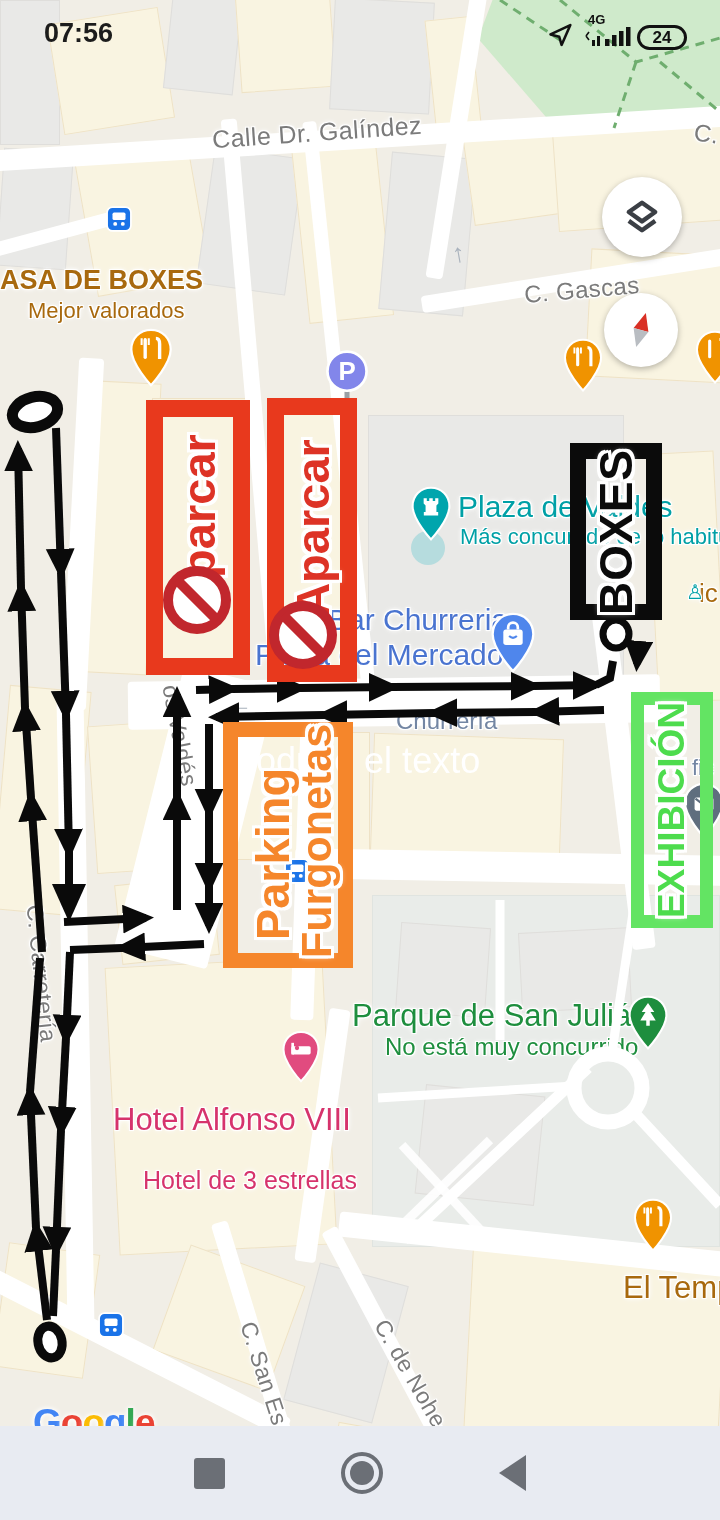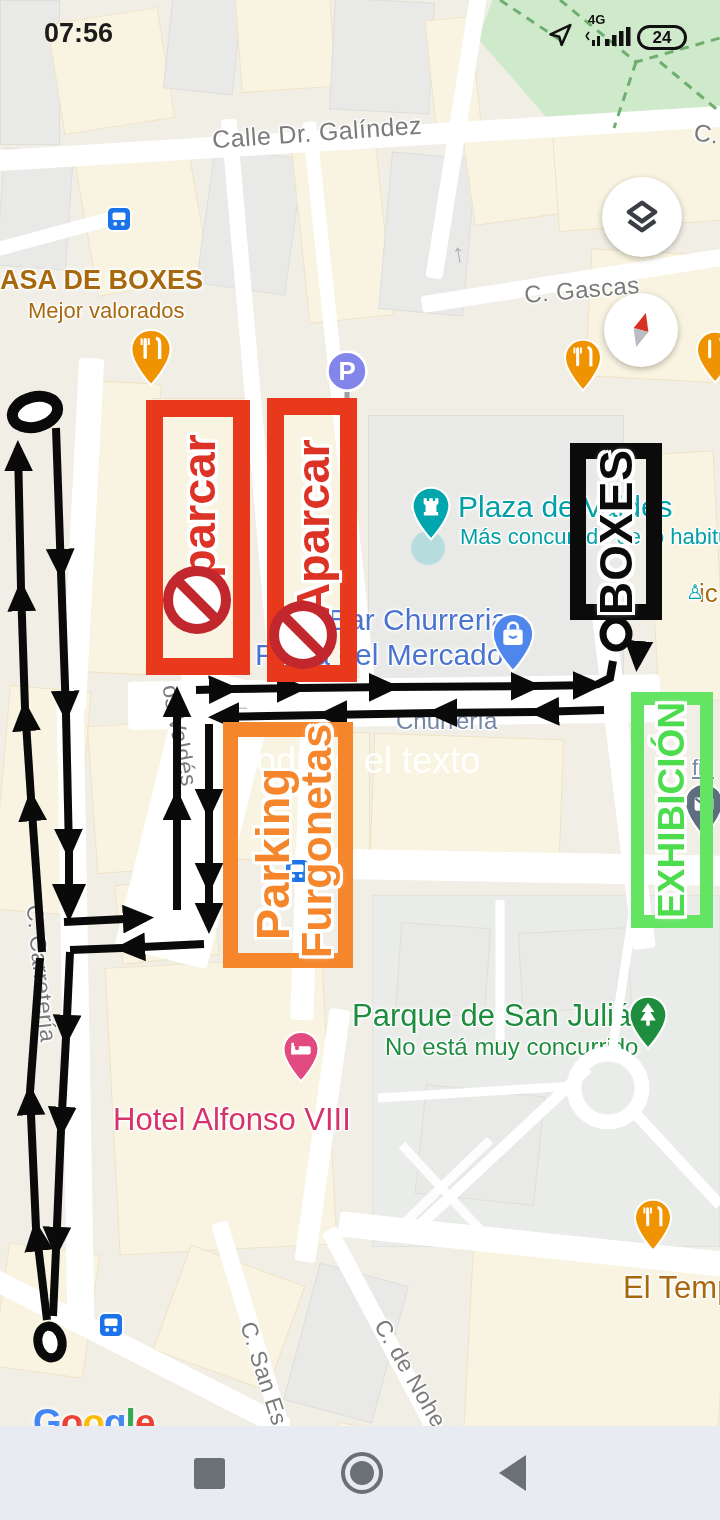--- a/index.html
+++ b/index.html
@@ -150,24 +150,25 @@
   
   <div class="poi amber halo" style="left:0;top:265px;font-size:27px;font-weight:600;">ASA DE BOXES</div>
   <div class="poi amber halo" style="left:28px;top:298px;font-size:22px;">Mejor valorados</div>
   <div class="poi teal halo" style="left:458px;top:490px;font-size:30px;font-weight:500;">Plaza de Valdés</div>
   <div class="poi teal halo" style="left:460px;top:524px;font-size:22px;">Más concurrido de lo habitual</div>
   <div class="poi blue halo" style="left:328px;top:603px;font-size:30px;font-weight:500;">Bar Churreria</div>
   <div class="poi blue halo" style="left:255px;top:638px;font-size:30px;font-weight:500;">Plaza del Mercado</div>
   <div class="poi graysub halo" style="left:396px;top:668px;font-size:24px;margin-top:39px;">Churrería</div>
   <div class="poi amber halo" style="left:699px;top:578px;font-size:26px;">ic</div>
   <div class="poi teal halo" style="left:686px;top:580px;font-size:20px;font-weight:bold;">♙</div>
-  <div class="poi graysub halo" style="left:692px;top:755px;font-size:22px;text-decoration:underline;">fic</div>
+  <div class="poi graysub halo" style="left:692px;top:755px;font-size:22px;">fic</div>
   <div class="poi green-lbl halo" style="left:352px;top:998px;font-size:31px;font-weight:500;">Parque de San Julián</div>
   <div class="poi green-lbl halo" style="left:385px;top:1033px;font-size:24px;">No está muy concurrido</div>
   <div class="poi pink halo" style="left:113px;top:1102px;font-size:31px;font-weight:500;">Hotel Alfonso VIII</div>
+  <div class="poi pink halo" style="left:143px;top:1166px;font-size:25px;">Hotel de 3 estrellas</div>
   <div class="poi amber halo" style="left:623px;top:1270px;font-size:31px;">El Temp</div>
 
   
   <svg class="pin" style="left:106px;top:206px;" width="26" height="26" viewBox="0 0 24 24">
     <rect x="1" y="1" width="22" height="22" rx="5" fill="#1a73e8" stroke="#fff" stroke-width="1.6"></rect>
     <rect x="6" y="6" width="12" height="7" rx="1.5" fill="#fff"></rect>
       <circle cx="8.5" cy="16.5" r="1.8" fill="#fff"></circle>
       <circle cx="15.5" cy="16.5" r="1.8" fill="#fff"></circle>
   </svg>
   <svg class="pin" style="left:98px;top:1312px;" width="26" height="26" viewBox="0 0 24 24">

